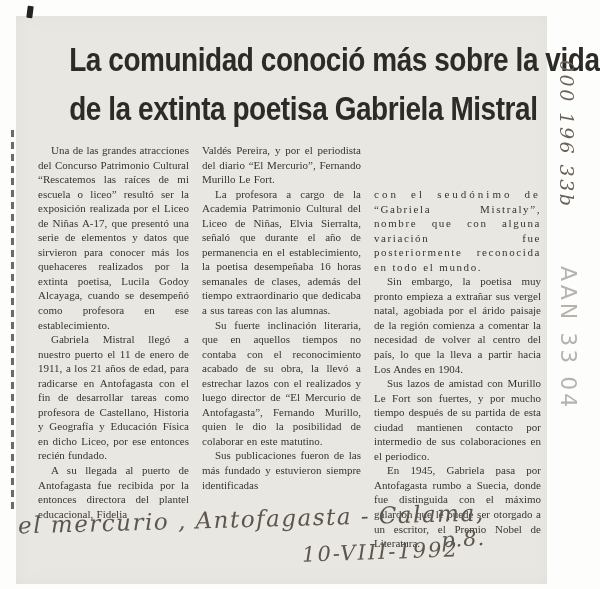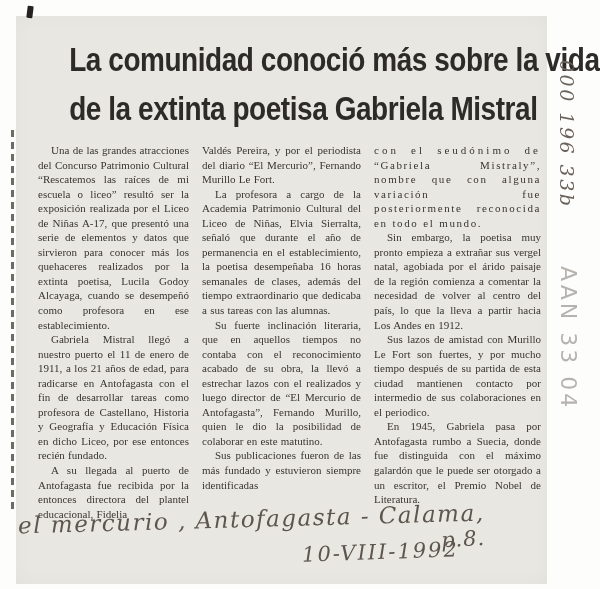--- a/index.html
+++ b/index.html
@@ -48,21 +48,21 @@
     font-size:11px;line-height:14.55px;
     text-align:justify;
   }
   .col{min-width:0;font-family:Liberation Serif, serif;}
   .col1{width:151px;}
   .col2{width:159px;}
   .col3{width:167px;}
   .columns p{margin:0;word-spacing:0.5px;}
   .columns p.indent{text-indent:13px;}
   .columns p.space-above{}
-  .col3 p.cont{letter-spacing:1.6px;}
+  .col3 p.cont{letter-spacing:1.6px;margin-top:44px;}
   .col3 p.cont::first-line{letter-spacing:3px;}
 
   
   .hand{
     position:absolute;
     font-family:"DejaVu Serif", serif;
     font-style:italic;
     color:#5d564e;
     white-space:nowrap;
   }
@@ -109,21 +109,21 @@
         <p class="indent">A su llegada al puerto de Antofagasta fue recibida por la entonces directora del plantel educacional, Fidelia</p>
       </div>
       <div class="col col2">
         <p class="cont">Valdés Pereira, y por el periodista del diario “El Mercurio”, Fernando Murillo Le Fort.</p>
         <p class="indent">La profesora a cargo de la Academia Patrimonio Cultural del Liceo de Niñas, Elvia Sierralta, señaló que durante el año de permanencia en el establecimiento, la poetisa desempeñaba 16 horas semanales de clases, además del tiempo extraordinario que dedicaba a sus tareas con las alumnas.</p>
         <p class="indent">Su fuerte inclinación literaria, que en aquellos tiempos no contaba con el reconocimiento acabado de su obra, la llevó a estrechar lazos con el realizados y luego director de “El Mercurio de Antofagasta”, Fernando Murillo, quien le dio la posibilidad de colaborar en este matutino.</p>
         <p class="indent">Sus publicaciones fueron de las más fundado y estuvieron siempre identificadas</p>
       </div>
       <div class="col col3">
         <p class="cont">con el seudónimo de “Gabriela Mistraly”, nombre que con alguna variación fue posteriormente reconocida en todo el mundo.</p>
-        <p class="indent">Sin embargo, la poetisa muy pronto empieza a extrañar sus vergel natal, agobiada por el árido paisaje de la región comienza a comentar la necesidad de volver al centro del país, lo que la lleva a partir hacia Los Andes en 1912.</p>
+        <p class="indent">Sin embargo, la poetisa muy pronto empieza a extrañar sus vergel natal, agobiada por el árido paisaje de la región comienza a comentar la necesidad de volver al centro del país, lo que la lleva a partir hacia Los Andes en 1904.</p>
         <p class="indent space-above">Sus lazos de amistad con Murillo Le Fort son fuertes, y por mucho tiempo después de su partida de esta ciudad mantienen contacto por intermedio de sus colaboraciones en el periodico.</p>
         <p class="indent">En 1945, Gabriela pasa por Antofagasta rumbo a Suecia, donde fue distinguida con el máximo galardón que le puede ser otorgado a un escritor, el Premio Nobel de Literatura.</p>
       </div>
     </div>
   </div>
 
   <div class="corner-mark"></div>
   <div class="cut-edge"></div>
 
   <div class="hand hw-source">el mercurio , Antofagasta - Calama,</div>

